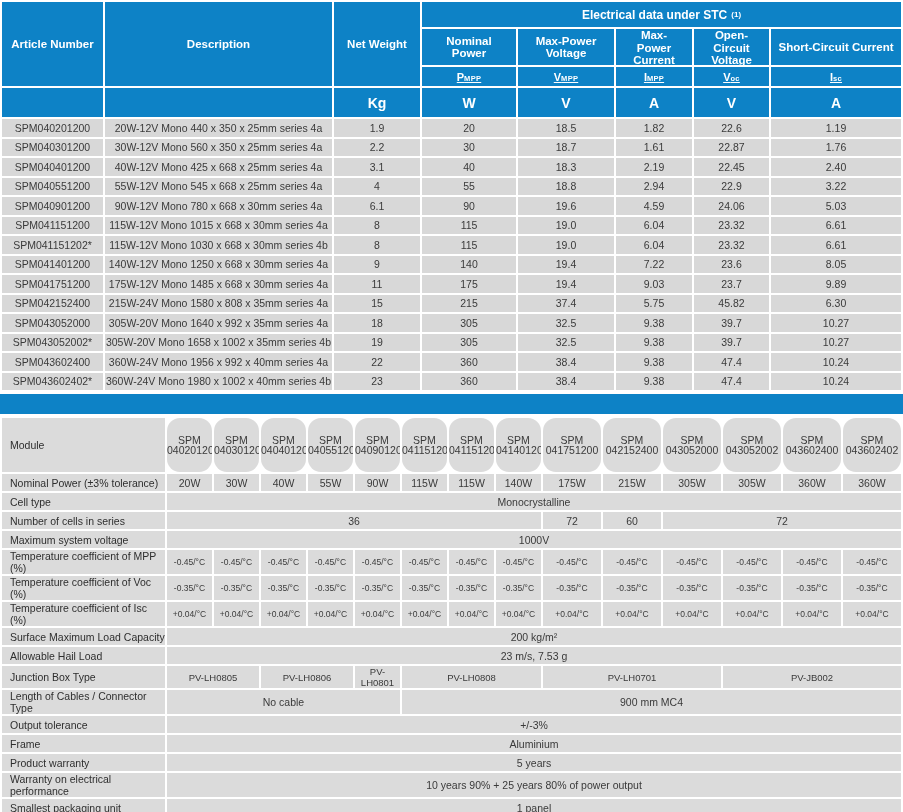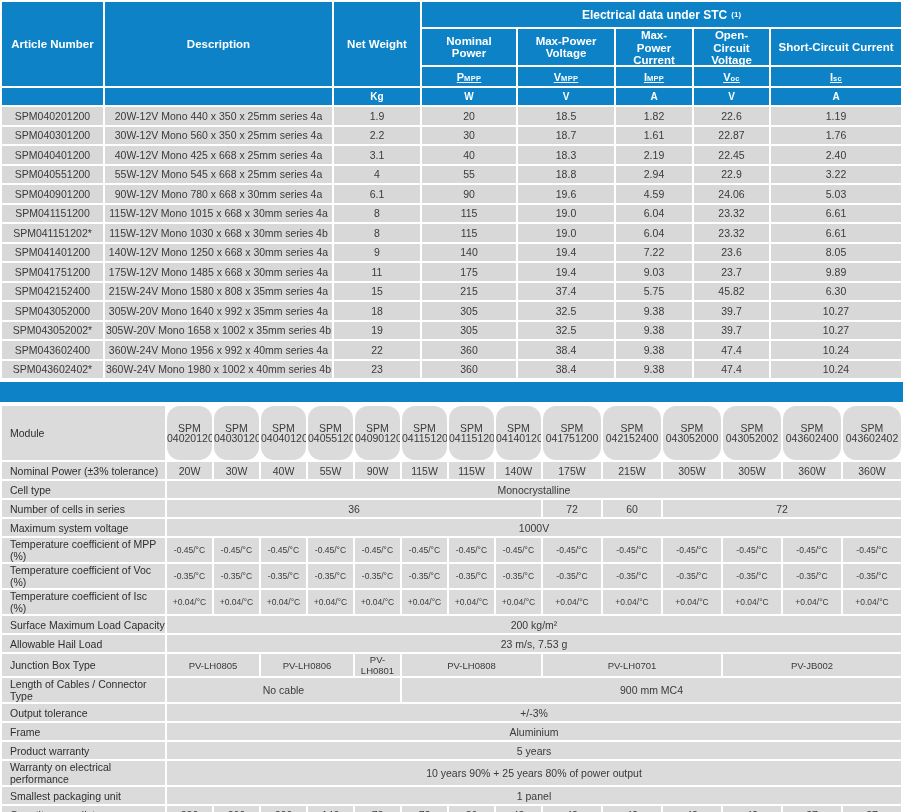--- a/index.html
+++ b/index.html
@@ -12,21 +12,21 @@
   th,td{padding:0;margin:0;overflow:hidden;}
 
   
   .toptbl th.hd{
     background:#0d82c6;color:#ffffff;font-weight:bold;font-size:11.5px;
     text-align:center;vertical-align:middle;margin-left:45px;
   }
   .toptbl .rowA th{height:25px;}
   .toptbl .rowB th{height:36px;}
   .toptbl .rowC th{height:19px;text-decoration:underline;}
-  .toptbl .rowD th{height:17px;font-size:10px;}
+  .toptbl .rowD th{height:29px;font-size:14px;}
   .stc-title{font-size:12px;}
   .stc-sup{font-size:8px;font-weight:bold;margin-left:4px;vertical-align:2px;}
   .hlbl{
     height:36px;display:flex;align-items:center;justify-content:center;
     white-space:pre-line;line-height:12.5px;font-weight:bold;overflow:hidden;text-align:center;
   }
   .hlbl.top{align-items:flex-start;}
   .sym-base{font-size:11px;}
   .sym-sub{font-size:7.5px;letter-spacing:.3px;}
   .toptbl td{

